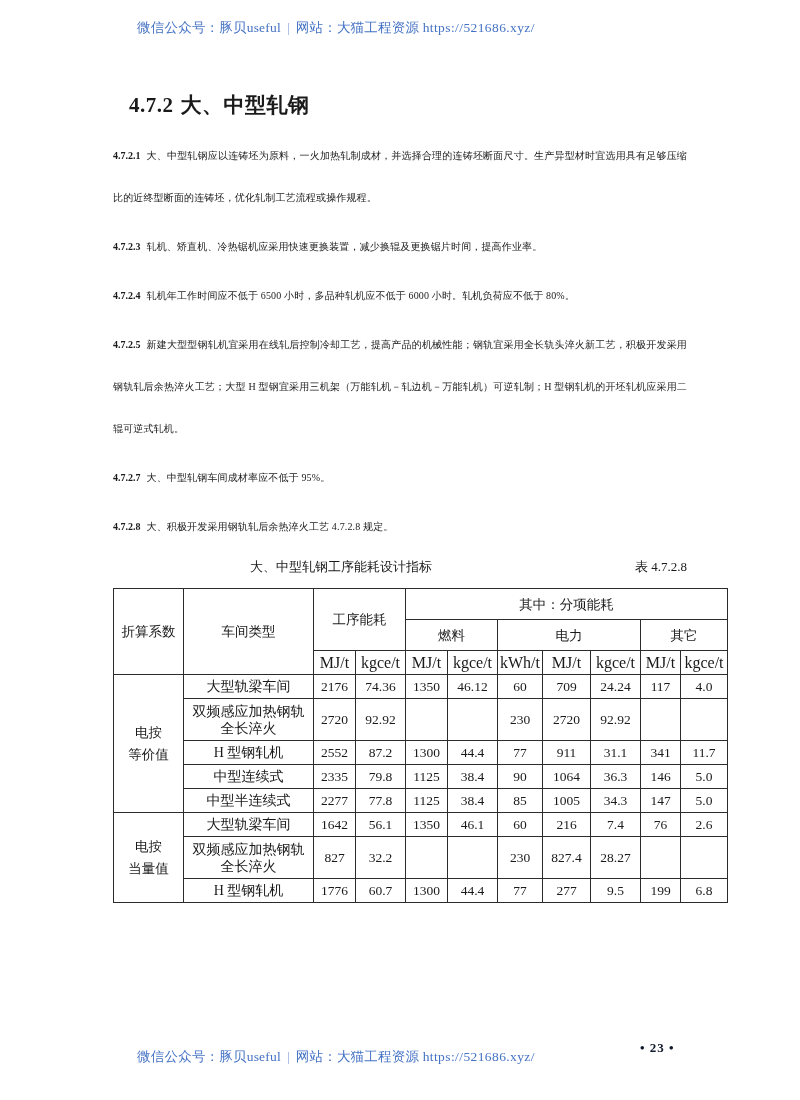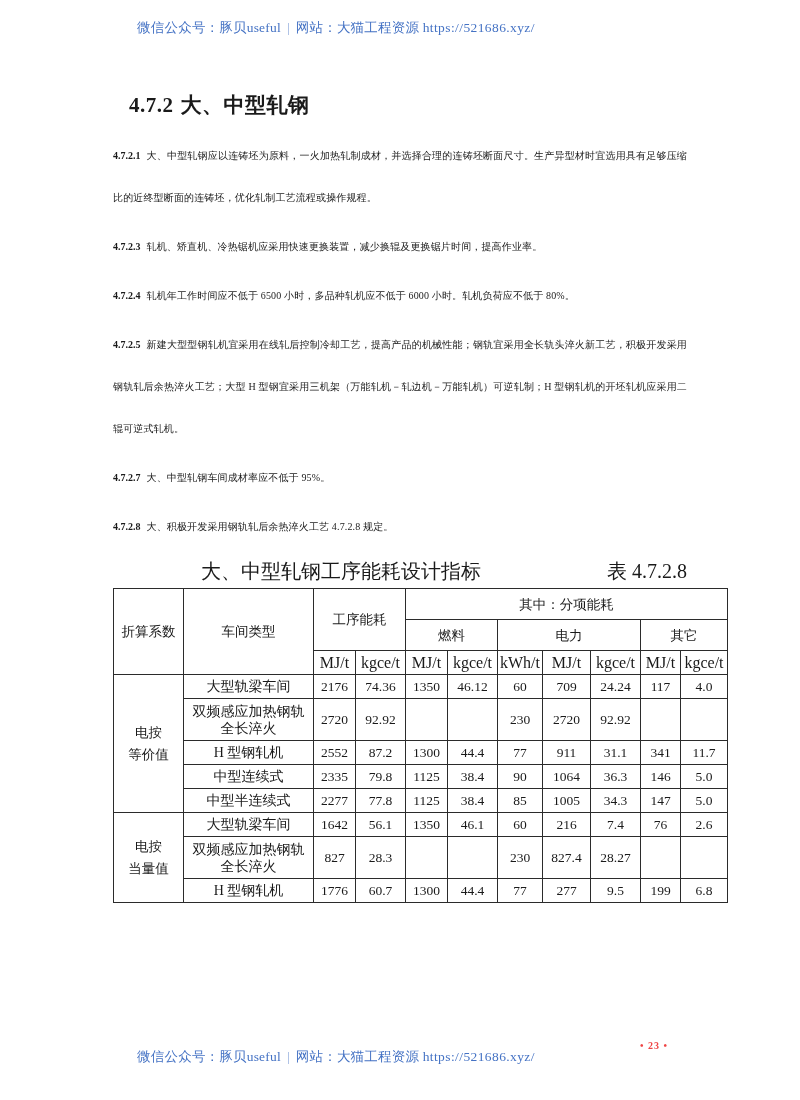--- a/index.html
+++ b/index.html
@@ -36,23 +36,23 @@
     font-family: "Liberation Serif", "DejaVu Serif", serif;
     letter-spacing: 0.4px;
   }
   #wm-top { top: 19px; }
   #wm-bottom { top: 1048px; }
 
   .page-number {
     position: absolute;
     left: 640px;
     top: 1040px;
-    font-size: 10px;
+    font-size: 13px;
     font-weight: bold;
-    color: #ef4444;
+    color: #0f172a;
     font-family: "Liberation Serif", "DejaVu Serif", serif;
     letter-spacing: 1px;
   }
 
   
   .content {
     position: absolute;
     left: 113px;
     top: 92px;
     width: 574px;
@@ -79,21 +79,21 @@
     font-weight: bold;
     margin-right: 6px;
     letter-spacing: 0;
   }
 
   
   .table-caption {
     position: relative;
     margin: 10px 0 4px 0;
     height: 26px;
-    font-size: 20px;
+    font-size: 13px;
   }
   .table-caption .caption-main {
     position: absolute;
     left: 0;
     width: 574px;
     text-align: center;
     padding-right: 118px;
     box-sizing: border-box;
   }
   .table-caption .caption-no {
@@ -307,21 +307,21 @@
         <td class="num">7.4</td>
         <td class="num">76</td>
         <td class="num">2.6</td>
       </tr>
       <tr class="r-2">
         <td class="rowlabel">
           <div>双频感应加热钢轨</div>
           <div>全长淬火</div>
         </td>
         <td class="num">827</td>
-        <td class="num">28.3</td>
+        <td class="num">32.2</td>
         <td class="num"></td>
         <td class="num"></td>
         <td class="num">230</td>
         <td class="num">827.4</td>
         <td class="num">28.27</td>
         <td class="num"></td>
         <td class="num"></td>
       </tr>
       <tr class="r-1">
         <td class="rowlabel">H 型钢轧机</td>

